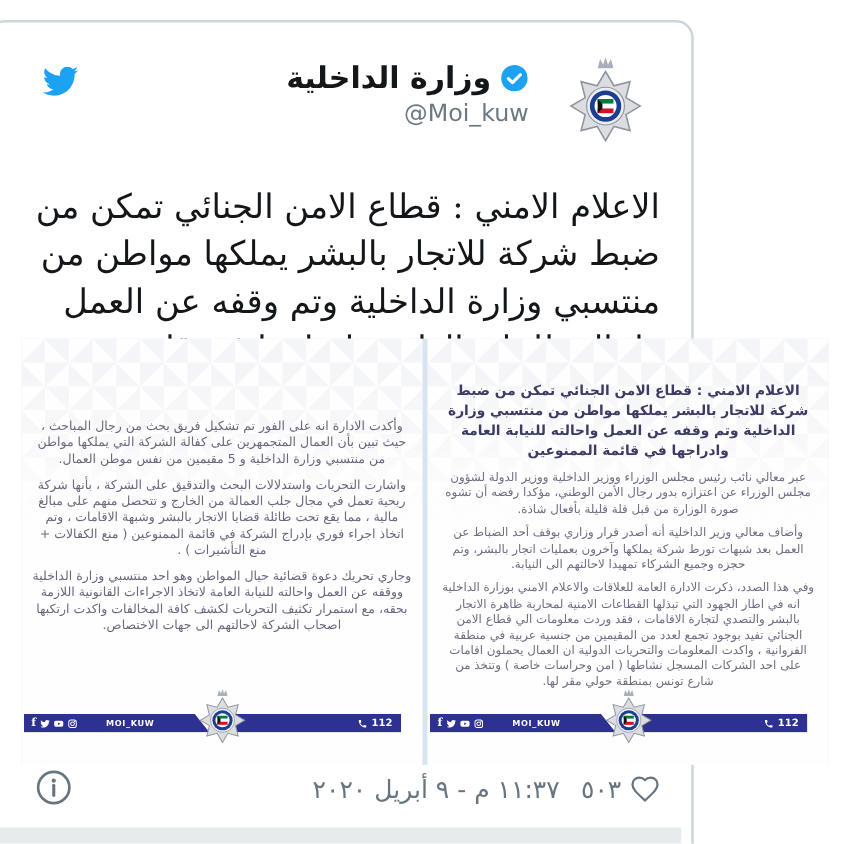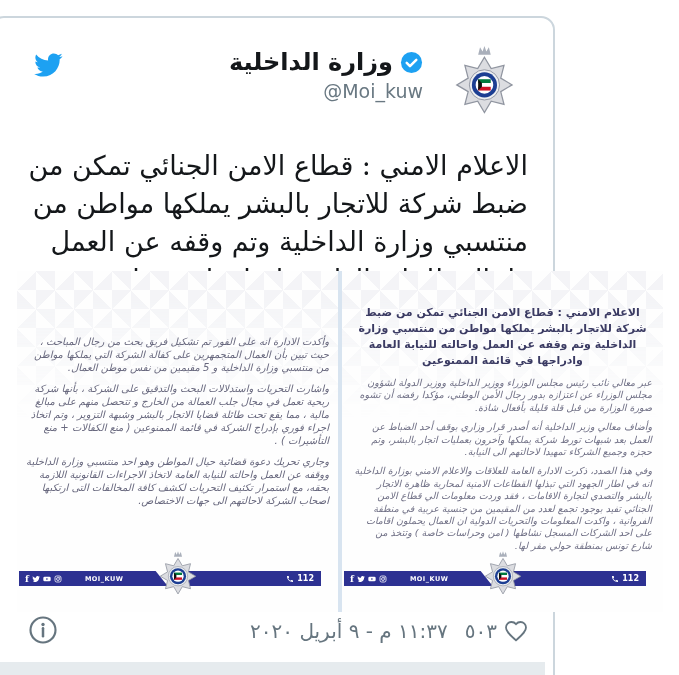--- a/index.html
+++ b/index.html
@@ -33,21 +33,21 @@
   .pattern{position:absolute;left:0;right:0;top:0;height:150px;opacity:.65;pointer-events:none;
     background-image:
       linear-gradient(45deg,#eff0f4 25%,transparent 25%,transparent 75%,#eff0f4 75%),
       linear-gradient(135deg,#eff0f4 25%,transparent 25%,transparent 75%,#eff0f4 75%);
     background-size:38px 38px;background-position:0 0,19px 19px;
     -webkit-mask-image:linear-gradient(#000 20%,transparent);mask-image:linear-gradient(#000 20%,transparent);}
   .page-inner{position:relative;z-index:1;}
   .page.right .page-inner{padding:34px 11px 0;}
   .page.left .page-inner{padding:64px 9px 0;}
   .st-title{font-weight:bold;color:#3b3b63;font-size:11px;line-height:16px;text-align:center;margin:0 2px 8px;}
-  .page p{color:#6e6e84;font-size:9.5px;line-height:12.4px;text-align:right;margin:0 0 7px;font-style:italic;}
+  .page p{color:#6e6e84;font-size:9.5px;line-height:12.4px;text-align:center;margin:0 0 7px;}
   .page.left p{font-size:10px;line-height:13px;margin-bottom:8px;color:#68687e;}
 
   
   .page-bar{position:absolute;left:2px;right:2px;bottom:26px;height:15px;z-index:2;}
   .bar-seg{position:absolute;top:0;bottom:0;background:#2d3192;color:#fff;display:flex;align-items:center;}
   .bar-left{left:0;width:45%;clip-path:polygon(0 0,calc(100% - 12px) 0,100% 100%,0 100%);
     padding-left:6px;gap:3px;direction:ltr;}
   .bar-right{right:15px;width:45%;clip-path:polygon(12px 0,100% 0,100% 100%,0 100%);
     justify-content:flex-end;padding-right:7px;gap:3px;direction:ltr;}
   .soc{width:8px;height:8px;flex:0 0 auto;display:block;}
@@ -101,22 +101,22 @@
   </div>
 
   <div class="tweet-text">الاعلام الامني : قطاع الامن الجنائي تمكن من ضبط شركة للاتجار بالبشر يملكها مواطن من منتسبي وزارة الداخلية وتم وقفه عن العمل واحالته للنيابة العامة وادراجها في قائمة الممنوعين</div>
 
   <div class="statement">
 
     <div class="page left">
       <div class="pattern"></div>
       <div class="page-inner">
         <p>وأكدت الادارة انه على الفور تم تشكيل فريق بحث من رجال المباحث ، حيث تبين  بأن العمال المتجمهرين على كفالة الشركة التي يملكها مواطن من منتسبي وزارة الداخلية و 5 مقيمين من نفس موطن العمال.</p>
-        <p>واشارت التحريات واستدلالات البحث والتدقيق على الشركة ، بأنها شركة ربحية تعمل في مجال جلب العمالة من الخارج و تتحصل منهم على مبالغ مالية ، مما يقع تحت طائلة قضايا الاتجار بالبشر وشبهة التزوير ، وتم اتخاذ اجراء فوري بإدراج الشركة في قائمة الممنوعين ( منع الكفالات + منع التأشيرات ) .</p>
-        <p>وجاري تحريك دعوة قضائية حيال المواطن وهو احد منتسبي وزارة الداخلية ووقفه عن العمل واحالته للنيابة العامة لاتخاذ الاجراءات القانونية اللازمة بحقه، مع استمرار تكثيف التحريات لكشف كافة المخالفات التى ارتكبها اصحاب الشركة لاحالتهم الى جهات الاختصاص.</p>
+        <p>واشارت التحريات واستدلالات البحث والتدقيق على الشركة ، بأنها شركة ربحية تعمل في مجال جلب العمالة من الخارج و تتحصل منهم على مبالغ مالية ، مما يقع تحت طائلة قضايا الاتجار بالبشر وشبهة الاقامات ، وتم اتخاذ اجراء فوري بإدراج الشركة في قائمة الممنوعين ( منع الكفالات + منع التأشيرات ) .</p>
+        <p>وجاري تحريك دعوة قضائية حيال المواطن وهو احد منتسبي وزارة الداخلية ووقفه عن العمل واحالته للنيابة العامة لاتخاذ الاجراءات القانونية اللازمة بحقه، مع استمرار تكثيف التحريات لكشف كافة المخالفات واكدت ارتكبها اصحاب الشركة لاحالتهم الى جهات الاختصاص.</p>
       </div>
       <div class="page-bar">
         <div class="bar-seg bar-left">
           <span class="fb-glyph">f</span>
           <svg class="soc" viewBox="0 0 24 24">
               <path fill="#fff" d="M23.643 4.937c-.835.37-1.732.62-2.675.733.962-.576 1.7-1.49 2.048-2.578-.9.534-1.897.922-2.958 1.13-.85-.904-2.06-1.47-3.4-1.47-2.572 0-4.658 2.086-4.658 4.66 0 .364.042.718.12 1.06-3.873-.195-7.304-2.05-9.602-4.868-.4.69-.63 1.49-.63 2.342 0 1.616.823 3.043 2.072 3.878-.764-.025-1.482-.234-2.11-.583v.06c0 2.257 1.605 4.14 3.737 4.568-.392.106-.803.162-1.227.162-.3 0-.593-.028-.877-.082.593 1.85 2.313 3.198 4.352 3.234-1.595 1.25-3.604 1.995-5.786 1.995-.376 0-.747-.022-1.112-.065 2.062 1.323 4.51 2.093 7.14 2.093 8.57 0 13.255-7.098 13.255-13.254 0-.2-.005-.402-.014-.602.91-.658 1.7-1.477 2.323-2.41z"></path>
             </svg>
           <svg class="soc" viewBox="0 0 24 24">
               <rect x="1" y="5" width="22" height="14" rx="4" fill="#fff"></rect>
               <polygon points="10,9 16,12 10,15" fill="#2d3192"></polygon>

